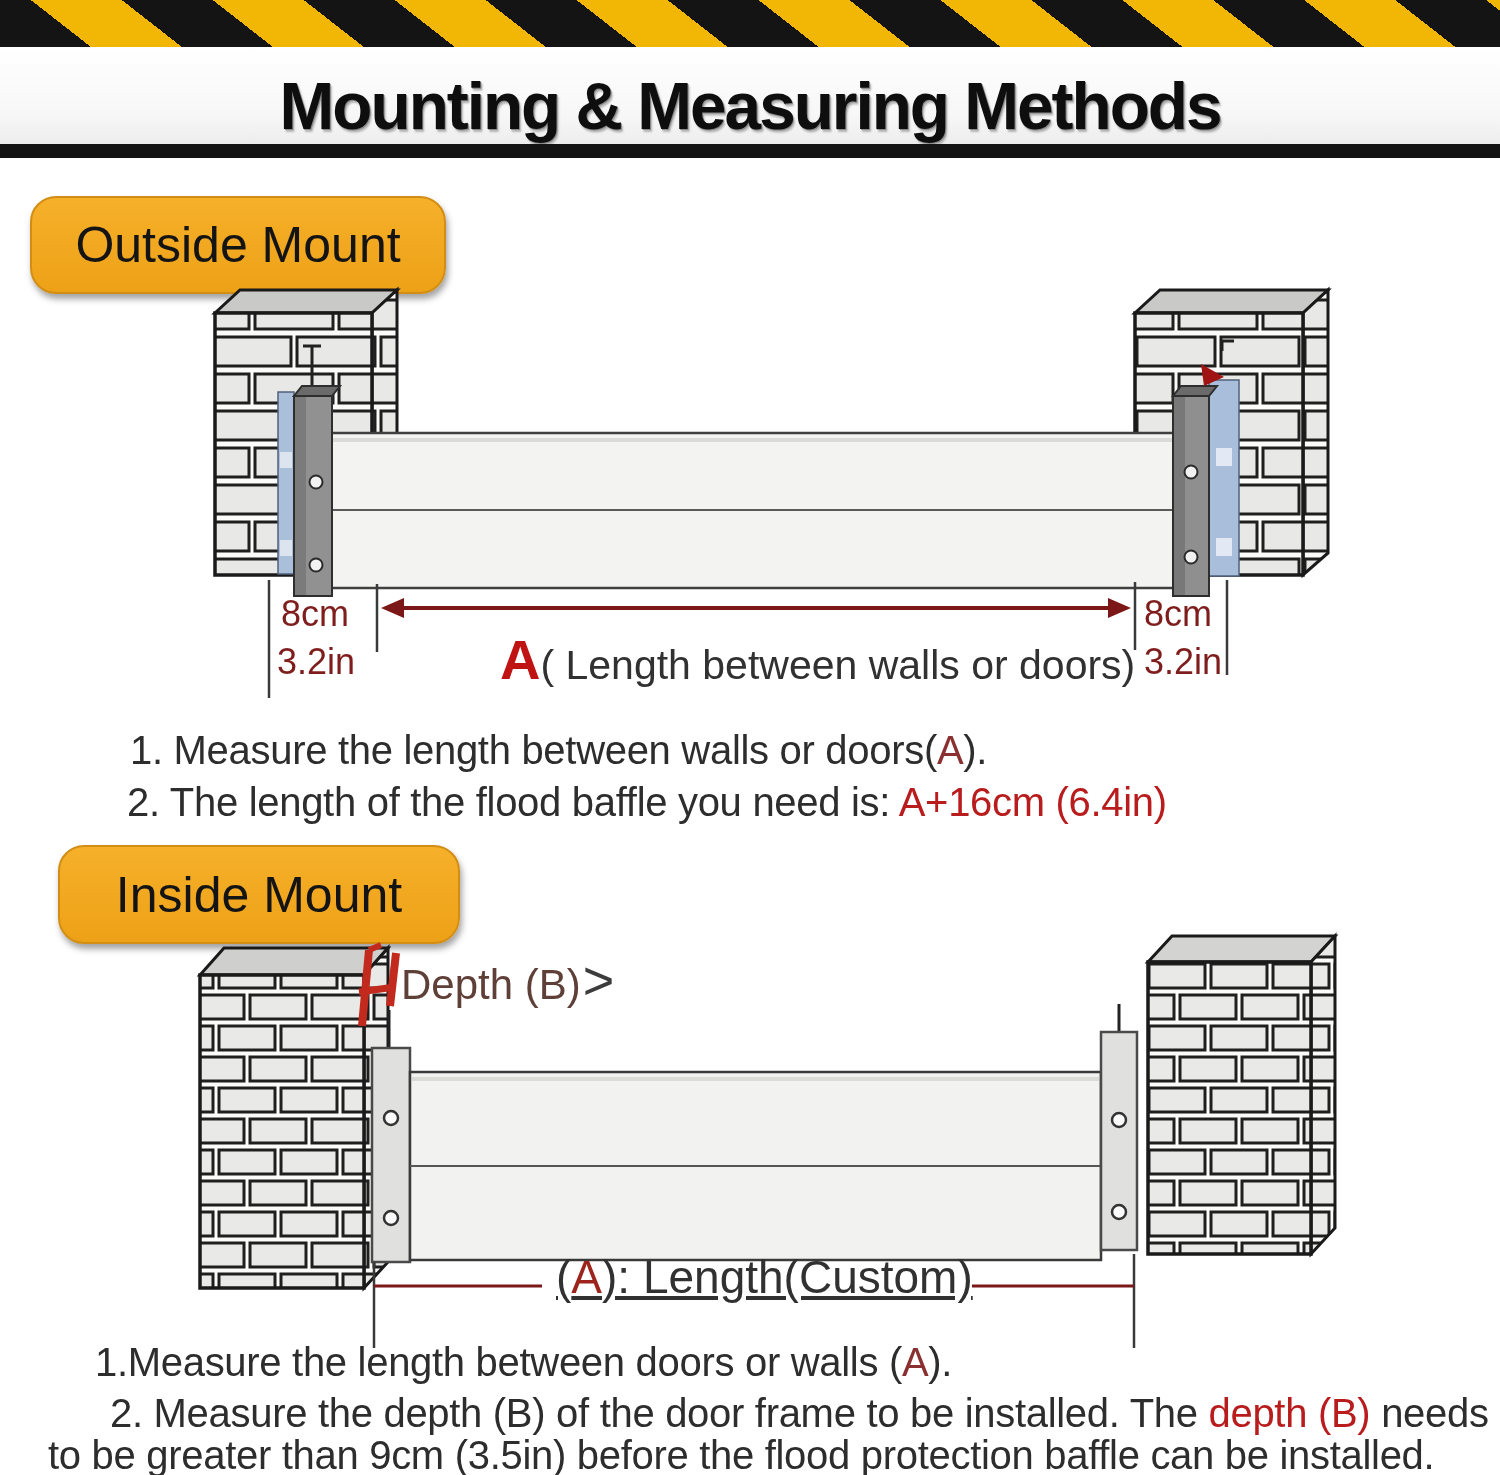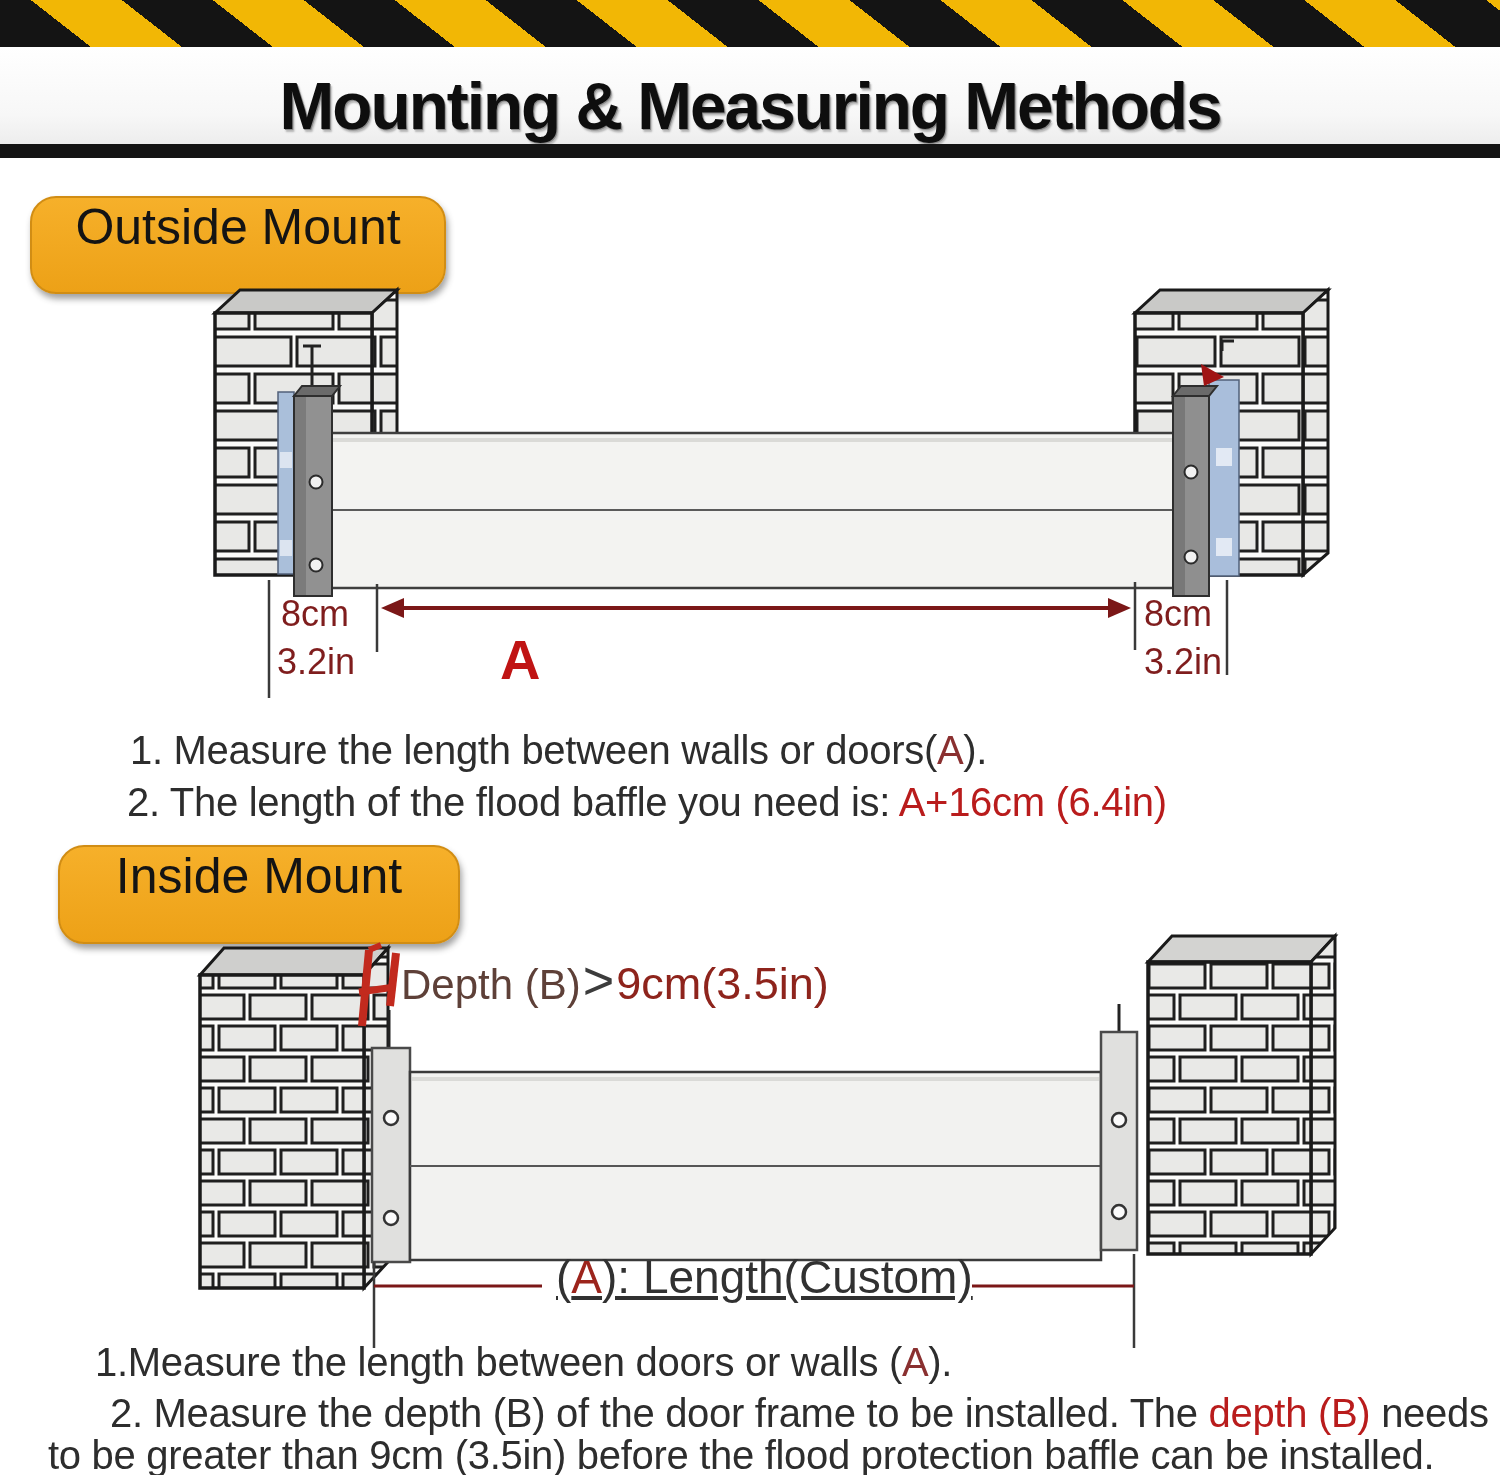--- a/index.html
+++ b/index.html
@@ -22,21 +22,21 @@
   .banner-title{
     font-size:67px;font-weight:700;letter-spacing:-2px;color:#0e0e0e;
     text-shadow:1px 1px 0 #8a8a8a,2px 3px 2px #b5b5b5;
     transform:scaleX(0.98);white-space:nowrap;
   }
   .banner-bar{
     position:absolute;left:0;top:144px;width:1500px;height:14px;background:#141414;
   }
   
   .badge{
-    position:absolute;display:flex;align-items:flex-start;justify-content:center;
+    position:absolute;display:flex;align-items:center;justify-content:center;
     background:linear-gradient(180deg,#f6b02a 0%,#eda117 100%);
     border:2px solid #d18d14;border-radius:26px;
     box-shadow:2px 5px 6px rgba(50,50,50,.45);
     font-size:50px;color:#141414;white-space:nowrap;
   }
   #badge-outside{left:30px;top:196px;width:412px;height:94px;}
   #badge-inside{left:30px;top:845px;width:398px;height:95px;margin-left:28px;}
   
   #diagram-layer{position:absolute;left:0;top:0;width:1500px;height:1475px;}
   
@@ -203,33 +203,33 @@
   </g>
 </svg>
 
 <div class="lbl dim-txt" style="left:281px;top:596px;">8cm</div>
 <div class="lbl dim-txt" style="left:277px;top:644px;">3.2in</div>
 <div class="lbl dim-txt" style="left:1144px;top:596px;">8cm</div>
 <div class="lbl dim-txt" style="left:1144px;top:644px;">3.2in</div>
 
 <div class="lbl" id="span-label-1">
   <span class="red-var big-a">A</span>
+  <span class="span-rest">( Length between walls or doors)</span>
 </div>
 
 <div class="lbl step" id="o-step1">
   <span>1. Measure the length between walls or doors(</span><span class="accent-a">A</span><span>).</span>
 </div>
 <div class="lbl step" id="o-step2">
   <span>2. The length of the flood baffle you need is: </span><span class="maroon">A+16cm (6.4in)</span>
 </div>
 
 <div class="lbl" id="depth-label">
   <span class="d-pre">Depth (B) </span>
   <span class="d-gt">&gt;</span>
-  <span class="d-val">9cm(3.5in)</span>
 </div>
 
 <div class="lbl" id="len-label">
   <span>(</span><span class="red-a">A</span><span>): Length(Custom)</span>
 </div>
 
 <div class="lbl step" id="i-step1">
   <span>1.Measure the length between doors or walls (</span><span class="accent-a">A</span><span>).</span>
 </div>
 <div class="lbl step" id="i-step2">

